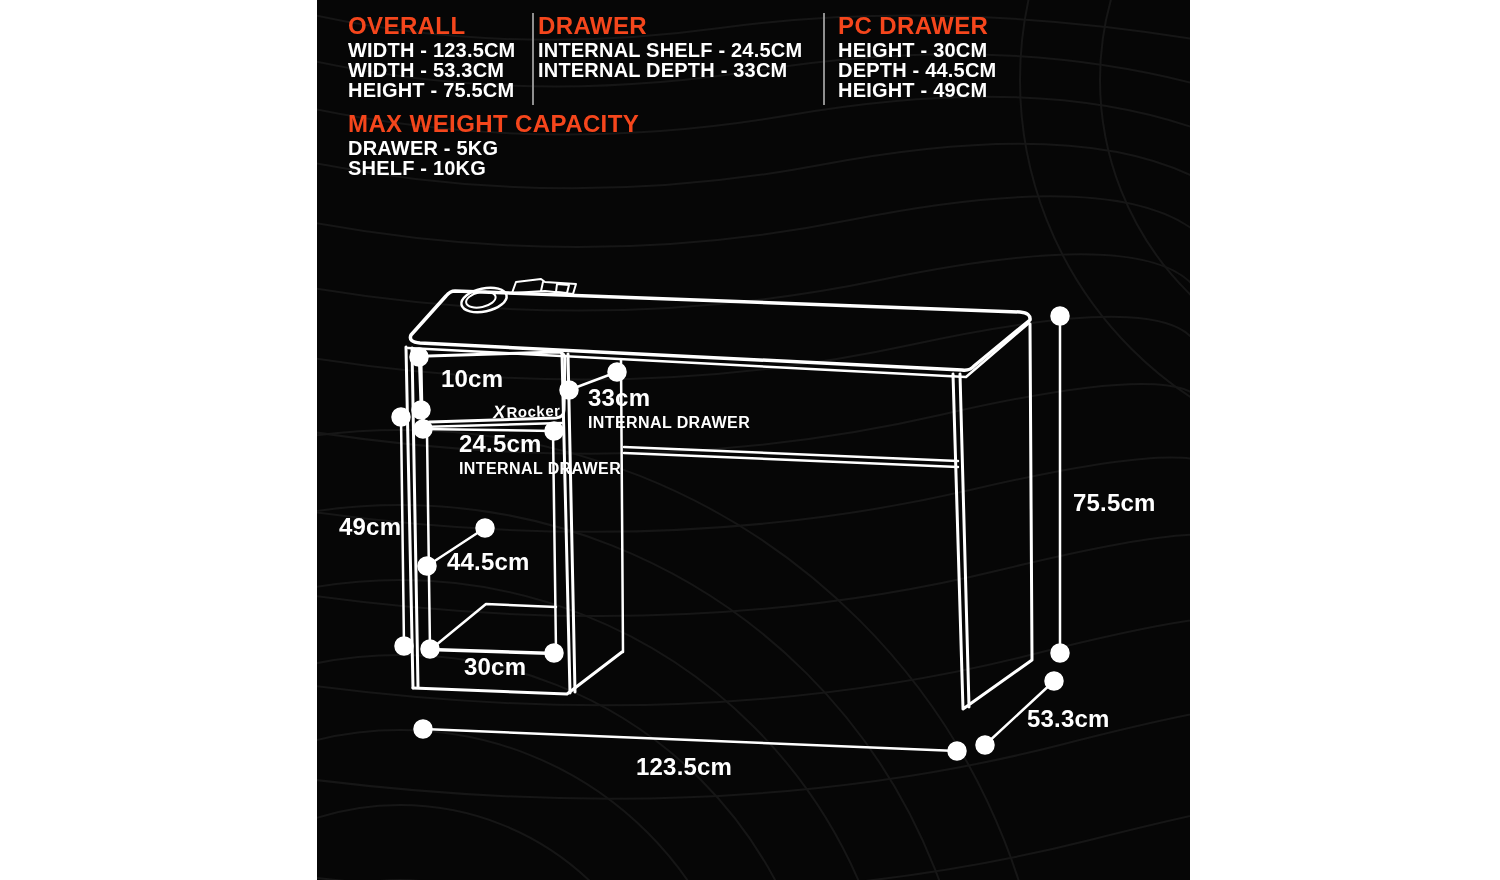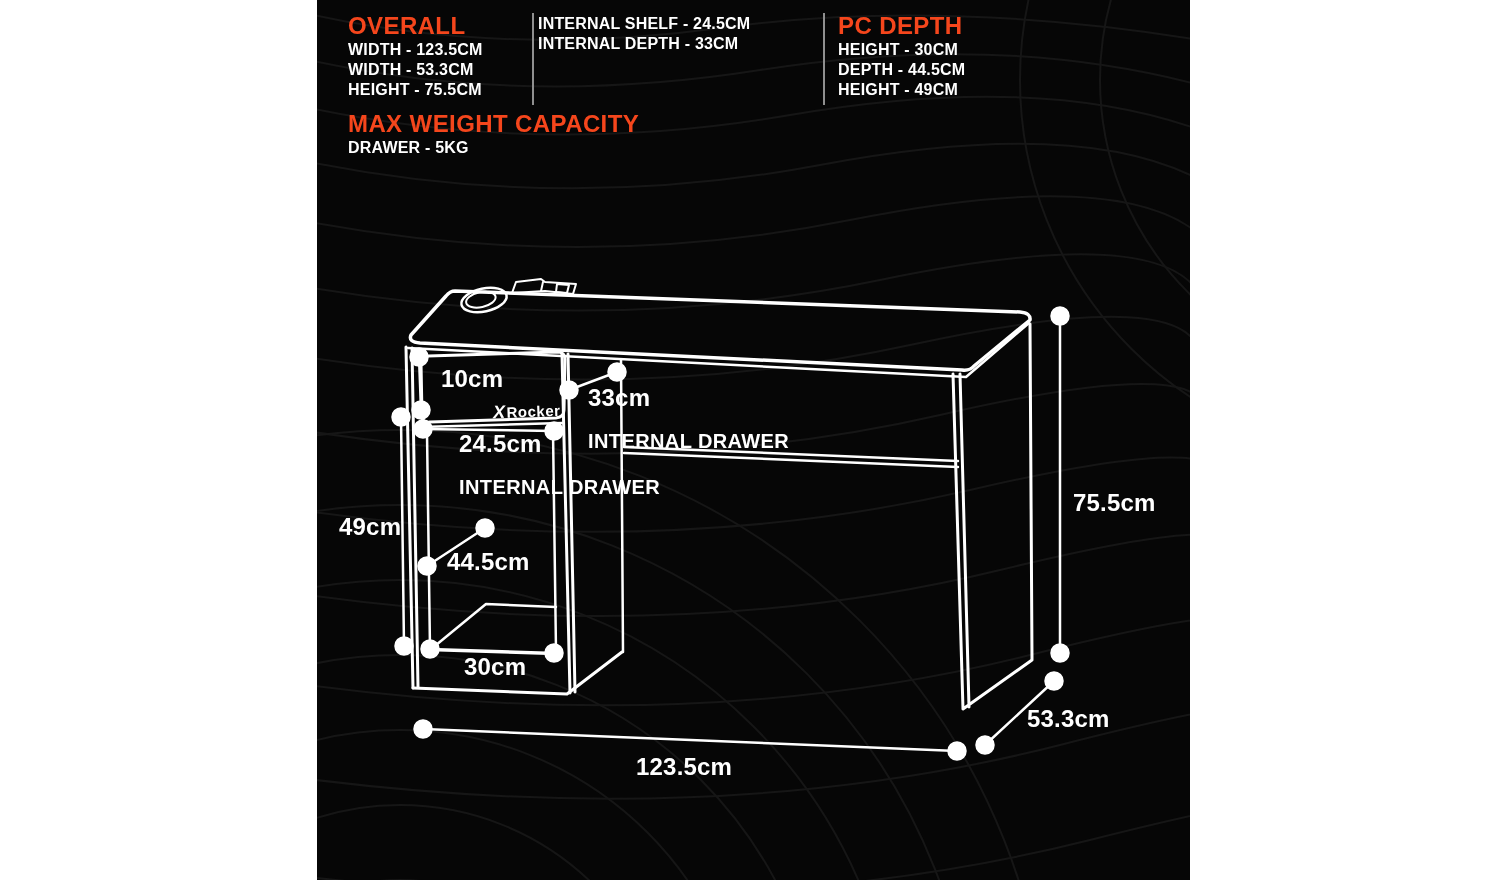--- a/index.html
+++ b/index.html
@@ -12,29 +12,29 @@
     background:#060606;overflow:hidden;
   }
   #desk-svg{position:absolute;left:0;top:0;}
   
   .spec-col{position:absolute;white-space:nowrap;}
   .spec-title{
     font-size:24px;font-weight:700;letter-spacing:.4px;color:#f5461c;
     line-height:28px;
   }
   .spec-line{
-    font-size:16px;font-weight:700;letter-spacing:.2px;color:#ffffff;
+    font-size:20px;font-weight:700;letter-spacing:.2px;color:#ffffff;
     line-height:20px;
   }
   .spec-col .spec-line:first-of-type{margin-top:2px;}
   .v-divider{position:absolute;width:2px;background:#8f8f8f;}
   
   .dim{position:absolute;color:#ffffff;font-weight:700;white-space:nowrap;}
   .dim-value{font-size:24px;line-height:1;letter-spacing:.2px;}
-  .dim-sub{font-size:20px;line-height:1.1;letter-spacing:.4px;margin-top:20px;}
+  .dim-sub{font-size:16px;line-height:1.1;letter-spacing:.4px;margin-top:4px;}
   .brand{
     position:absolute;color:#ffffff;font-weight:700;font-size:15px;
     letter-spacing:.5px;transform:rotate(-2deg);white-space:nowrap;
   }
   .brand .x{font-size:18px;font-style:italic;margin-right:1px;}
 </style>
 </head>
 <body>
 
 <div id="canvas">
@@ -130,36 +130,38 @@
   <div class="spec-col" style="left:31px;top:12px">
     <div class="spec-title">OVERALL</div>
     <div class="spec-line">WIDTH - 123.5CM</div>
     <div class="spec-line">WIDTH - 53.3CM</div>
     <div class="spec-line">HEIGHT - 75.5CM</div>
   </div>
 
   <div class="v-divider" style="left:215px;top:13px;height:92px"></div>
 
   <div class="spec-col" style="left:221px;top:12px">
+    <div class="spec-title">DRAWER</div>
     <div class="spec-line">INTERNAL SHELF - 24.5CM</div>
     <div class="spec-line">INTERNAL DEPTH - 33CM</div>
   </div>
 
   <div class="v-divider" style="left:506px;top:13px;height:92px"></div>
 
   <div class="spec-col" style="left:521px;top:12px">
-    <div class="spec-title">PC DEPTH</div>
+    <div class="spec-title">PC DRAWER</div>
     <div class="spec-line">HEIGHT - 30CM</div>
     <div class="spec-line">DEPTH - 44.5CM</div>
     <div class="spec-line">HEIGHT - 49CM</div>
   </div>
 
   <div class="spec-col" style="left:31px;top:110px">
     <div class="spec-title">MAX WEIGHT CAPACITY</div>
     <div class="spec-line">DRAWER - 5KG</div>
+    <div class="spec-line">SHELF - 10KG</div>
   </div>
 
   <div class="brand" style="left:176px;top:401px"><span class="x">X</span><span>Rocker</span></div>
 
   <div class="dim" style="left:124px;top:367px">
     <div class="dim-value">10cm</div>
   </div>
 
   <div class="dim" style="left:271px;top:386px">
     <div class="dim-value">33cm</div>

